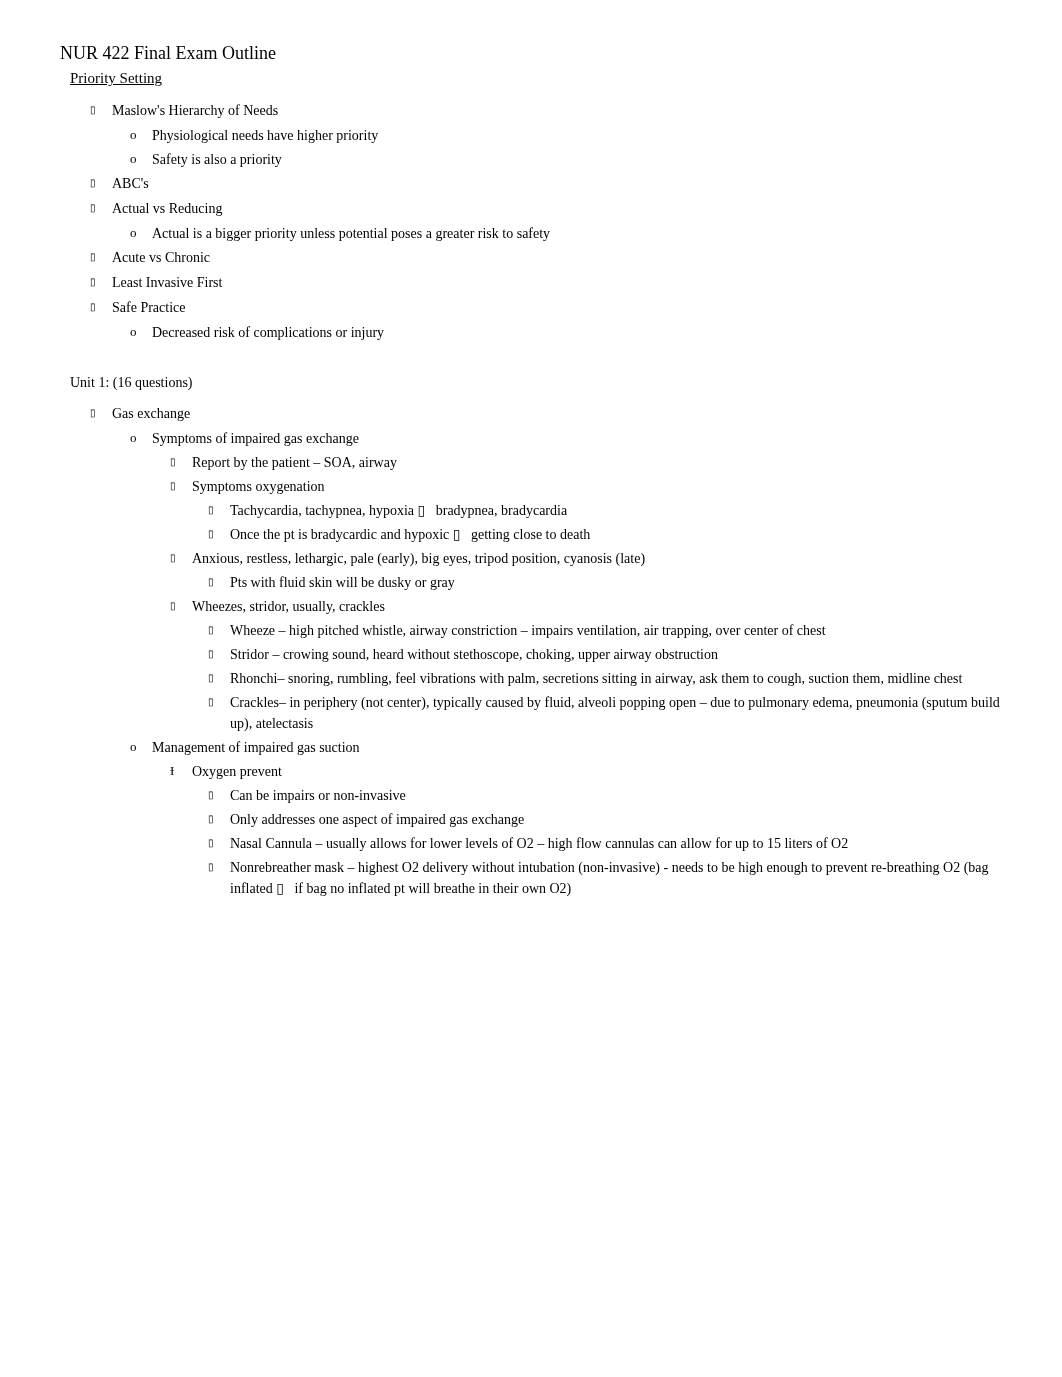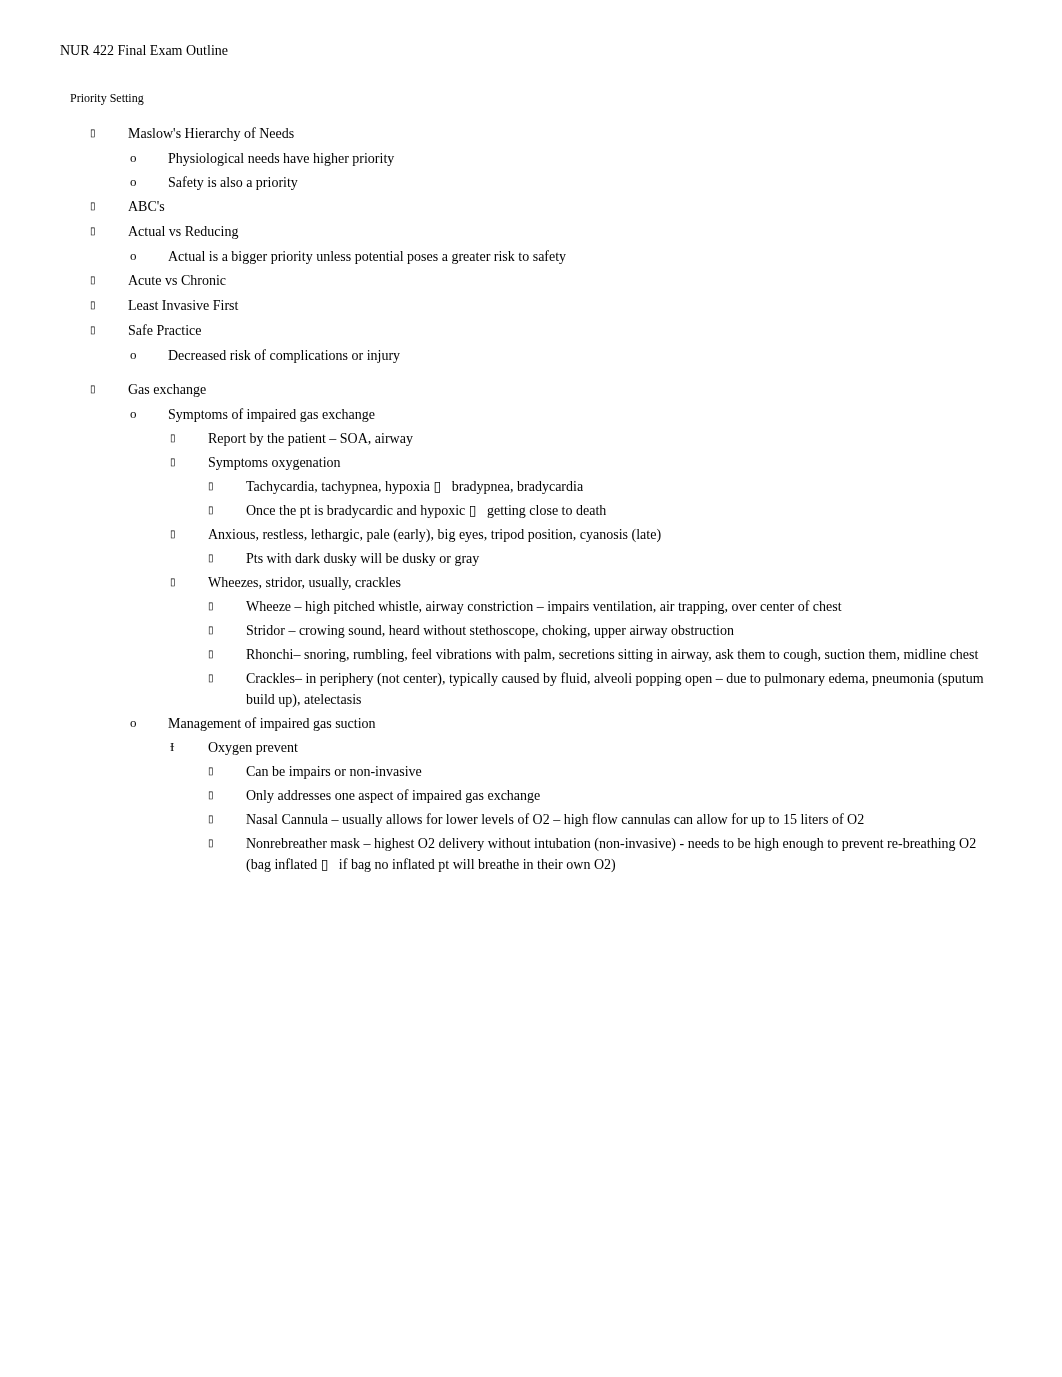--- a/index.html
+++ b/index.html
@@ -9,26 +9,26 @@
     }
     body {
       font-family: 'Times New Roman', Times, serif;
       font-size: 14px;
       color: #000;
       background: #fff;
       padding: 40px 60px;
       line-height: 1.5;
     }
     .page-header {
-      font-size: 14px;
-      margin-bottom: 28px;
+      font-size: 18px;
     }
     .section-title {
-      font-size: 12px;
-      margin-bottom: 16px;
+      font-size: 15px;
+      margin-bottom: 10px;
+      text-decoration: underline;
     }
     .outline-content {
       margin-left: 10px;
     }
     
     .l1 {
       display: flex;
       align-items: flex-start;
       margin-bottom: 4px;
       margin-left: 20px;
@@ -68,21 +68,20 @@
       margin-bottom: 3px;
       margin-left: 138px;
     }
     .l4-bullet {
       min-width: 22px;
       font-size: 10px;
       padding-top: 2px;
     }
     .text {
       flex: 1;
-      margin-left: 16px;
     }
     .unit-title {
       font-size: 14px;
       margin-top: 16px;
       margin-bottom: 10px;
     }
     .spacer {
       height: 10px;
     }
   </style>
@@ -137,20 +136,21 @@
     <span class="l1-bullet">▯</span>
     <span class="text">Safe Practice</span>
   </div>
   <div class="l2">
     <span class="l2-bullet">o</span>
     <span class="text">Decreased risk of complications or injury</span>
   </div>
 
   <div class="spacer"></div>
 
+  <div class="unit-title">Unit 1: (16 questions)</div>
 
   <div class="l1">
     <span class="l1-bullet">▯</span>
     <span class="text">Gas exchange</span>
   </div>
 
   <div class="l2">
     <span class="l2-bullet">o</span>
     <span class="text">Symptoms of impaired gas exchange</span>
   </div>
@@ -172,21 +172,21 @@
     <span class="l4-bullet">▯</span>
     <span class="text">Once the pt is bradycardic and hypoxic ▯&nbsp;&nbsp;&nbsp;getting close to death</span>
   </div>
 
   <div class="l3">
     <span class="l3-bullet">▯</span>
     <span class="text">Anxious, restless, lethargic, pale (early), big eyes, tripod position, cyanosis (late)</span>
   </div>
   <div class="l4">
     <span class="l4-bullet">▯</span>
-    <span class="text">Pts with dark dusky will be dusky or gray</span>
+    <span class="text">Pts with fluid skin will be dusky or gray</span>
   </div>
 
   <div class="l3">
     <span class="l3-bullet">▯</span>
     <span class="text">Wheezes, stridor, usually, crackles</span>
   </div>
   <div class="l4">
     <span class="l4-bullet">▯</span>
     <span class="text">Wheeze – high pitched whistle, airway constriction – impairs ventilation, air trapping, over center of chest</span>
   </div>

